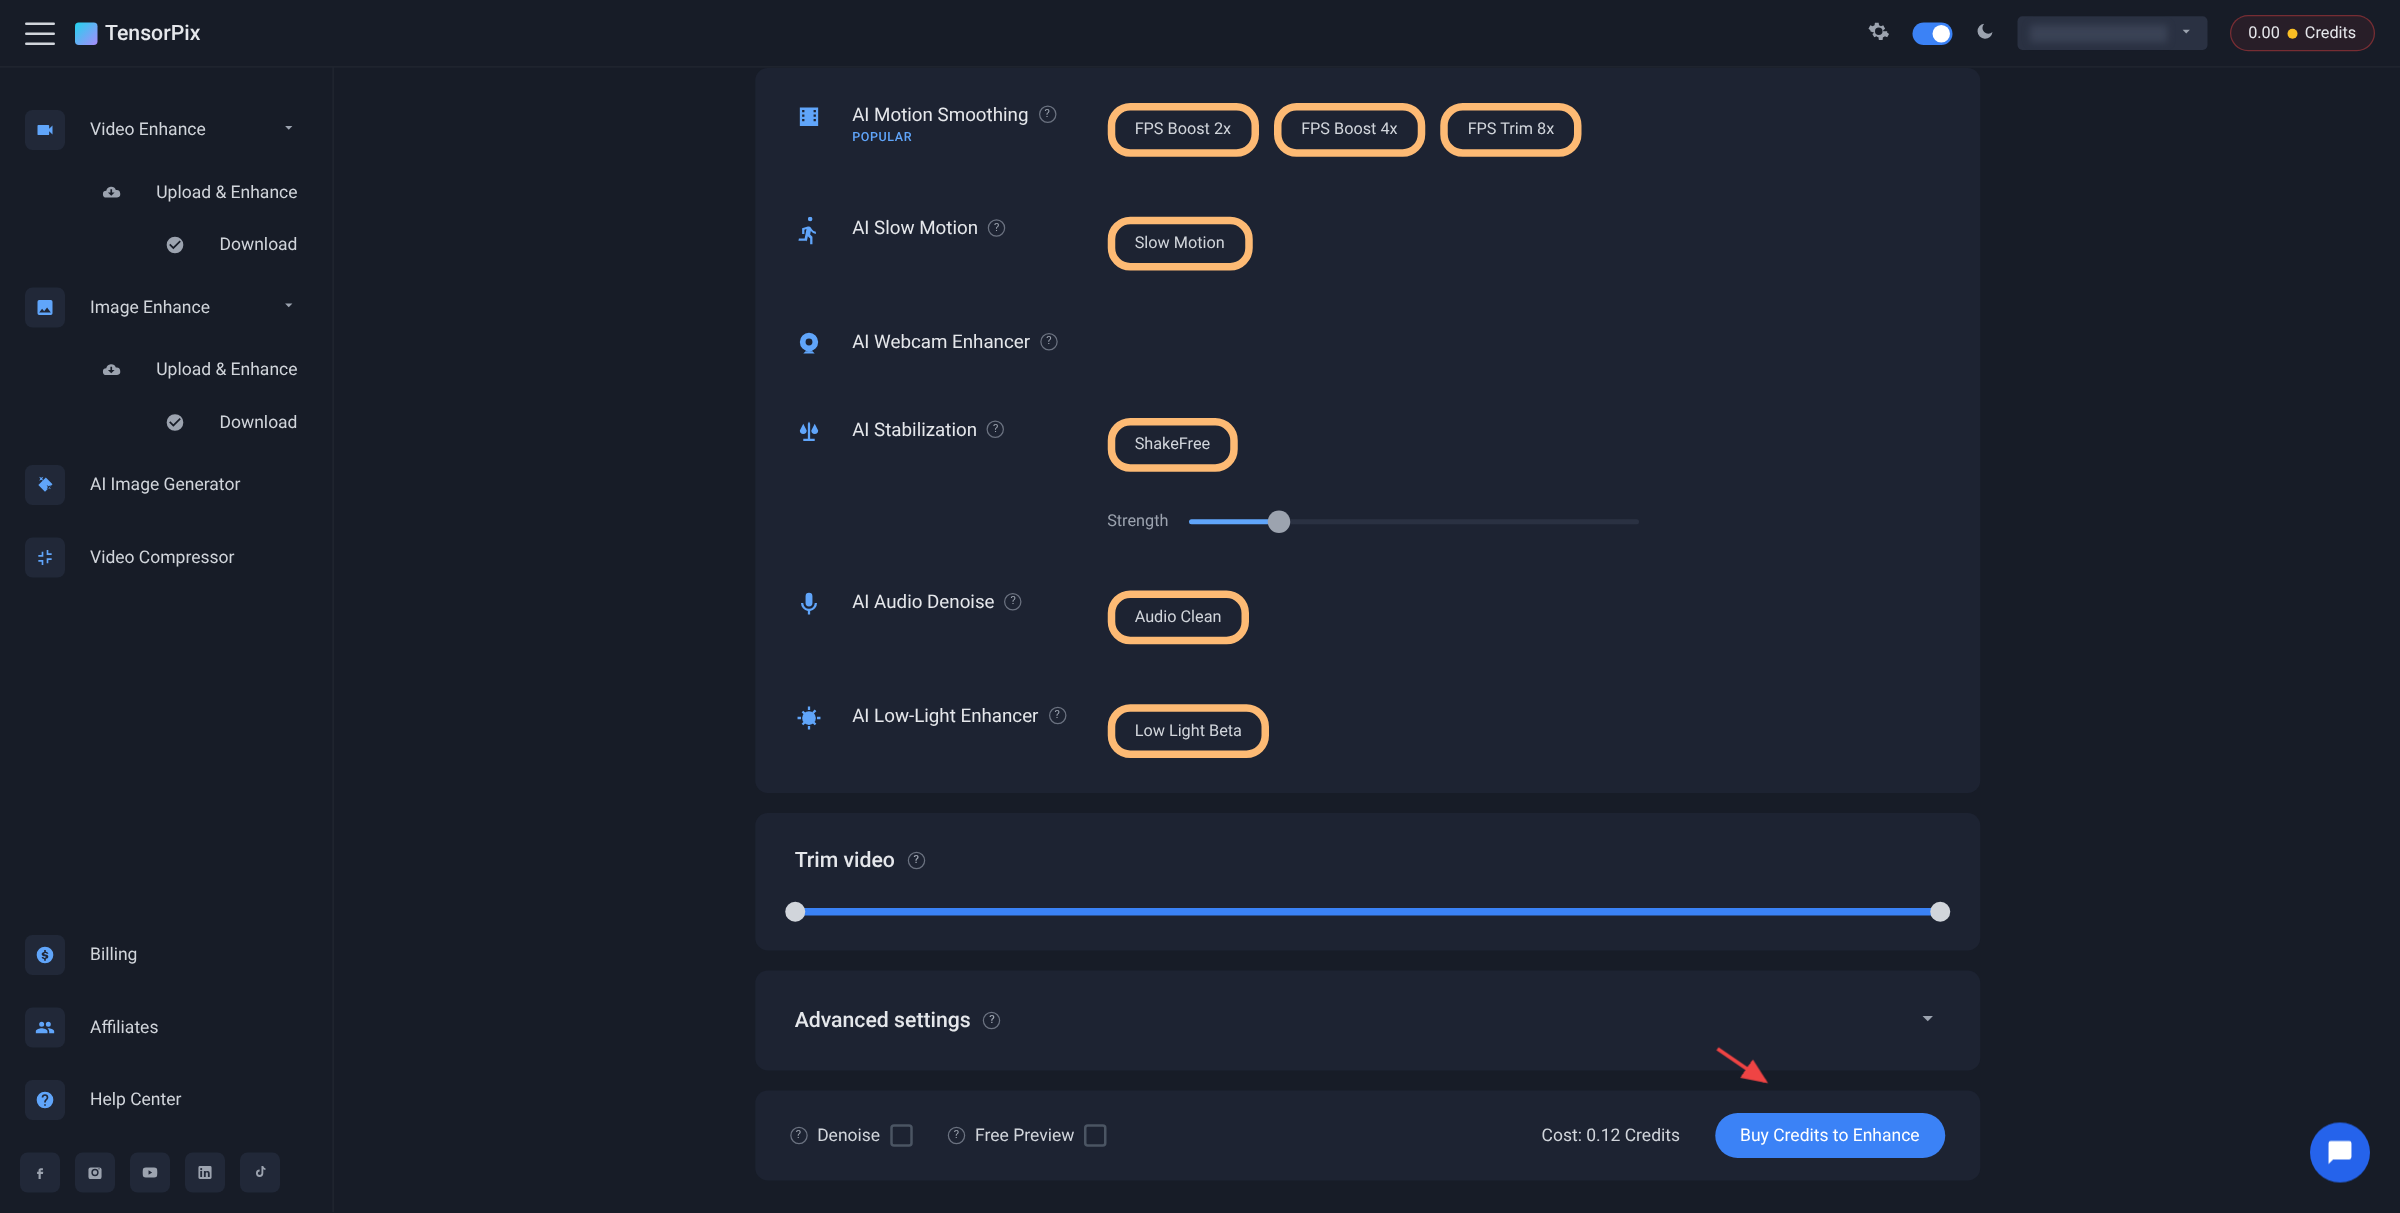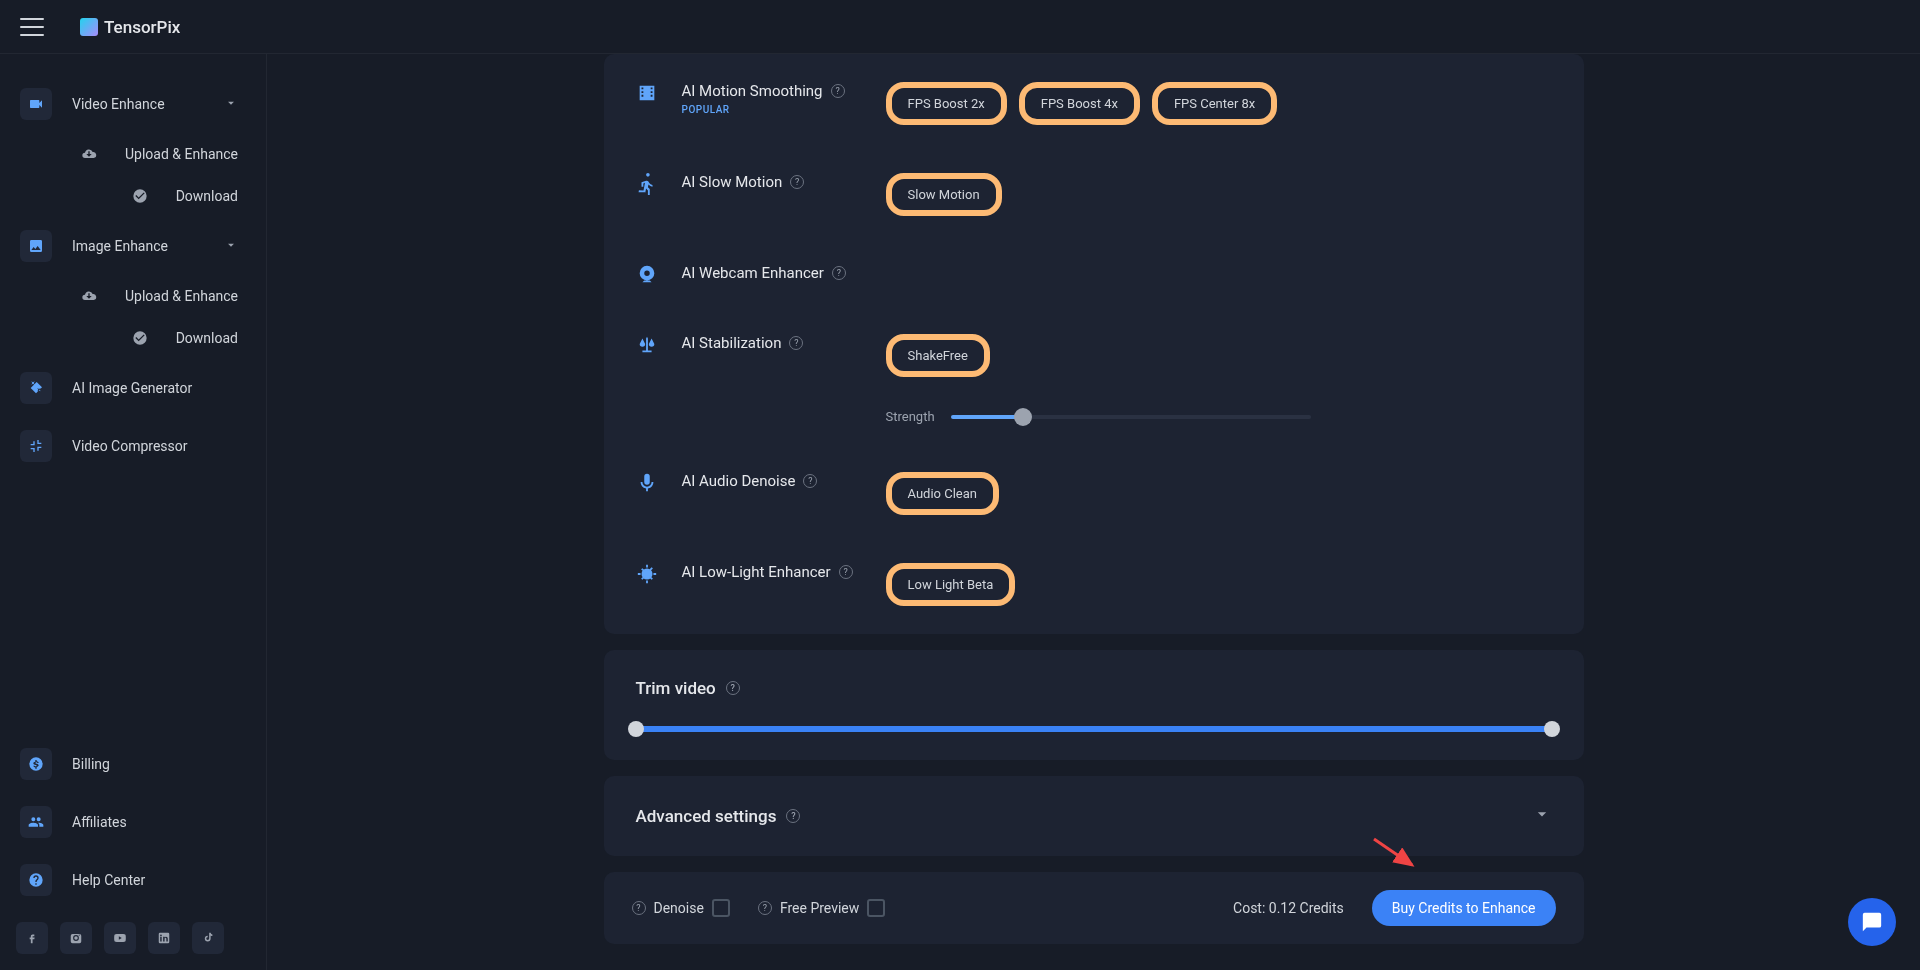--- a/index.html
+++ b/index.html
@@ -3,21 +3,21 @@
 <meta charset="utf-8">
 <style>
 * { margin: 0; padding: 0; box-sizing: border-box; font-family: -apple-system, BlinkMacSystemFont, "Segoe UI", Roboto, sans-serif; }
 body { background: #171c27; color: #e5e7eb; width: 1920px; height: 970px; overflow: hidden; }
 
 
 .header { height: 54px; display: flex; align-items: center; justify-content: space-between; padding: 0 20px; border-bottom: 1px solid rgba(255,255,255,0.05); }
 .header-left { display: flex; align-items: center; gap: 16px; }
 .hamburger { width: 24px; height: 18px; display: flex; flex-direction: column; justify-content: space-between; cursor: pointer; }
 .hamburger span { height: 2px; background: #d1d5db; border-radius: 1px; }
-.logo { display: flex; align-items: center; gap: 6px; margin-left: 20px; }
+.logo { display: flex; align-items: center; gap: 6px; }
 .logo-icon { width: 18px; height: 18px; background: linear-gradient(135deg, #22d3ee, #a78bfa); border-radius: 3px; }
 .logo-text { font-size: 17px; font-weight: 500; color: #e5e7eb; }
 .header-right { display: flex; align-items: center; gap: 18px; }
 .gear-icon svg { width: 18px; height: 18px; fill: #9ca3af; }
 .toggle { width: 32px; height: 18px; background: #3b82f6; border-radius: 10px; position: relative; }
 .toggle::after { content: ""; position: absolute; width: 14px; height: 14px; background: #fff; border-radius: 50%; top: 2px; right: 2px; }
 .moon-icon svg { width: 16px; height: 16px; fill: #9ca3af; }
 .user-chip { display: flex; align-items: center; gap: 8px; background: #2a3142; padding: 4px 10px; border-radius: 4px; }
 .user-blur { width: 110px; height: 14px; background: #3a4255; filter: blur(3px); border-radius: 2px; }
 .credits-pill { display: flex; align-items: center; gap: 6px; border: 1px solid rgba(239,68,68,0.4); background: rgba(239,68,68,0.08); padding: 6px 14px; border-radius: 16px; font-size: 13px; }
@@ -93,20 +93,40 @@
     <div class="hamburger">
         <span></span>
         <span></span>
         <span></span>
       </div>
     <div class="logo">
       <div class="logo-icon"></div>
       <span class="logo-text">TensorPix</span>
     </div>
   </div>
+  <div class="header-right">
+    <span class="gear-icon"><svg viewBox="0 0 24 24">
+          <path d="M12 8a4 4 0 100 8 4 4 0 000-8zm9 4a7 7 0 01-.1 1.2l2.1 1.6-2 3.5-2.5-1a7 7 0 01-2 1.2l-.4 2.7h-4l-.4-2.7a7 7 0 01-2-1.2l-2.5 1-2-3.5 2.1-1.6A7 7 0 013 12a7 7 0 01.1-1.2L1 9.2l2-3.5 2.5 1a7 7 0 012-1.2L7.9 2.8h4l.4 2.7a7 7 0 012 1.2l2.5-1 2 3.5-2.1 1.6c.1.4.1.8.1 1.2z"></path>
+        </svg></span>
+    <div class="toggle"></div>
+    <span class="moon-icon"><svg viewBox="0 0 24 24">
+          <path d="M21 13A9 9 0 1111 3a7 7 0 0010 10z"></path>
+        </svg></span>
+    <div class="user-chip">
+      <div class="user-blur"></div>
+      <span class="chevron"><svg viewBox="0 0 24 24">
+            <path d="M7 10l5 5 5-5z"></path>
+          </svg></span>
+    </div>
+    <div class="credits-pill">
+      <span>0.00</span>
+      <span class="credits-dot"></span>
+      <span>Credits</span>
+    </div>
+  </div>
 </div>
 
 <div class="layout">
 
   <div class="sidebar">
     <div class="nav-top">
       <div class="nav-item">
         <div class="icon-box blue">
             <svg viewBox="0 0 24 24">
               <path d="M17 10.5V7a1 1 0 00-1-1H4a1 1 0 00-1 1v10a1 1 0 001 1h12a1 1 0 001-1v-3.5l4 4v-11l-4 4z"></path>
@@ -235,21 +255,21 @@
           <div class="feature-label">
             <div class="feature-title">
                 <span>AI Motion Smoothing</span>
                 <span class="help-icon">?</span>
               </div>
             <div class="popular">POPULAR</div>
           </div>
           <div class="feature-options">
             <button class="chip">FPS Boost 2x</button>
             <button class="chip">FPS Boost 4x</button>
-            <button class="chip">FPS Center 8x</button>
+            <button class="chip">FPS Trim 8x</button>
           </div>
         </div>
 
         <div class="feature-row">
           <div class="feature-icon"><svg viewBox="0 0 24 24">
                 <path d="M13 4a2 2 0 110-4 2 2 0 010 4zm-3 18l1-5 2 2v6h2v-7.5l-2-2 .6-3A6 6 0 0018 15v-2a4 4 0 01-3.5-2l-1-1.6a2 2 0 00-1.7-1c-.3 0-.5 0-.8.1L6 10v5h2v-3.6l1.8-.7-1.6 8.3-5-.1-.4 2 7.2.1z"></path>
               </svg></div>
           <div class="feature-label">
             <div class="feature-title">
                 <span>AI Slow Motion</span>

